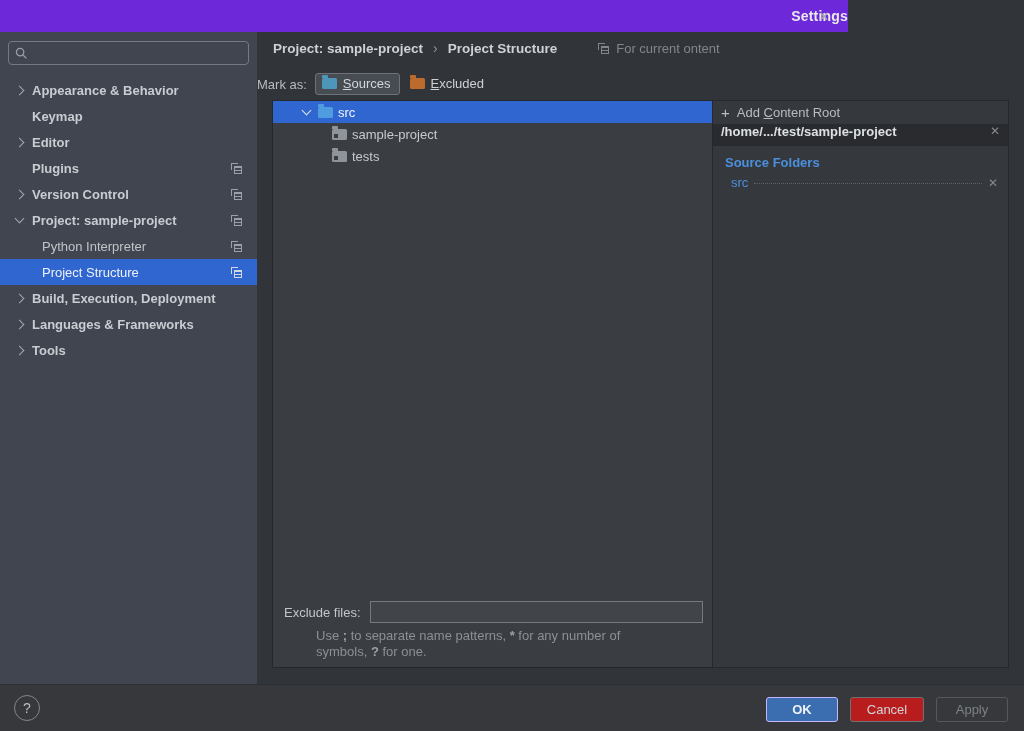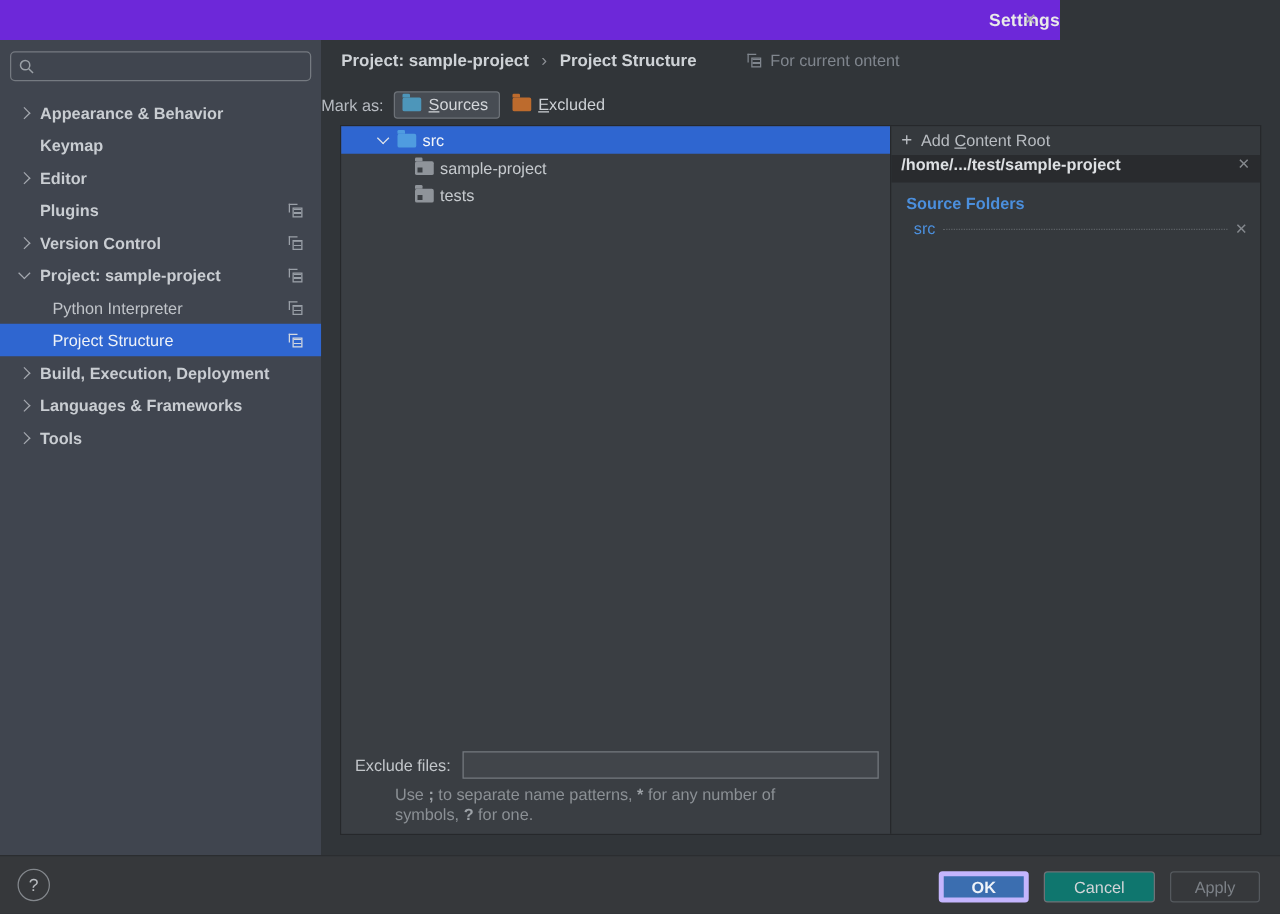--- a/index.html
+++ b/index.html
@@ -88,22 +88,22 @@
   .sfitem .x{color:#85898e;font-size:12px;cursor:pointer}
   
   .footer{position:absolute;left:0;top:684px;width:1024px;height:47px;background:#36383b;
     border-top:1px solid #2b2d30;box-sizing:border-box}
   .help{position:absolute;left:14px;top:10px;width:26px;height:26px;border-radius:50%;
     border:1.5px solid #83878c;color:#b9bcc0;display:flex;align-items:center;justify-content:center;
     font-size:14px;box-sizing:border-box;cursor:pointer}
   .btns{position:absolute;right:16px;top:12px;display:flex;gap:12px}
   .btn{height:25px;border-radius:3px;display:flex;align-items:center;justify-content:center;
     font:inherit;cursor:pointer;box-sizing:border-box}
-  .btn.ok{width:72px;background:#3b6eb0;border:4px solid #c4b5fd;color:#eef3f9;font-weight:bold}
-  .btn.cancel{width:89px;background:#0f766e;border:1px solid #6e7277;color:#d2d5d8}
+  .btn.ok{width:72px;background:#3b6eb0;border:1px solid #c4b5fd;color:#eef3f9;font-weight:bold}
+  .btn.cancel{width:74px;background:#b91c1c;border:1px solid #6e7277;color:#d2d5d8}
   .btn.apply{width:72px;background:transparent;border:1px solid #55595e;color:#7c8187}
 </style>
 </head>
 <body>
 
 <div class="titlebar">
   <span class="title">Settings</span>
   <span class="close">✕</span>
 </div>
 

